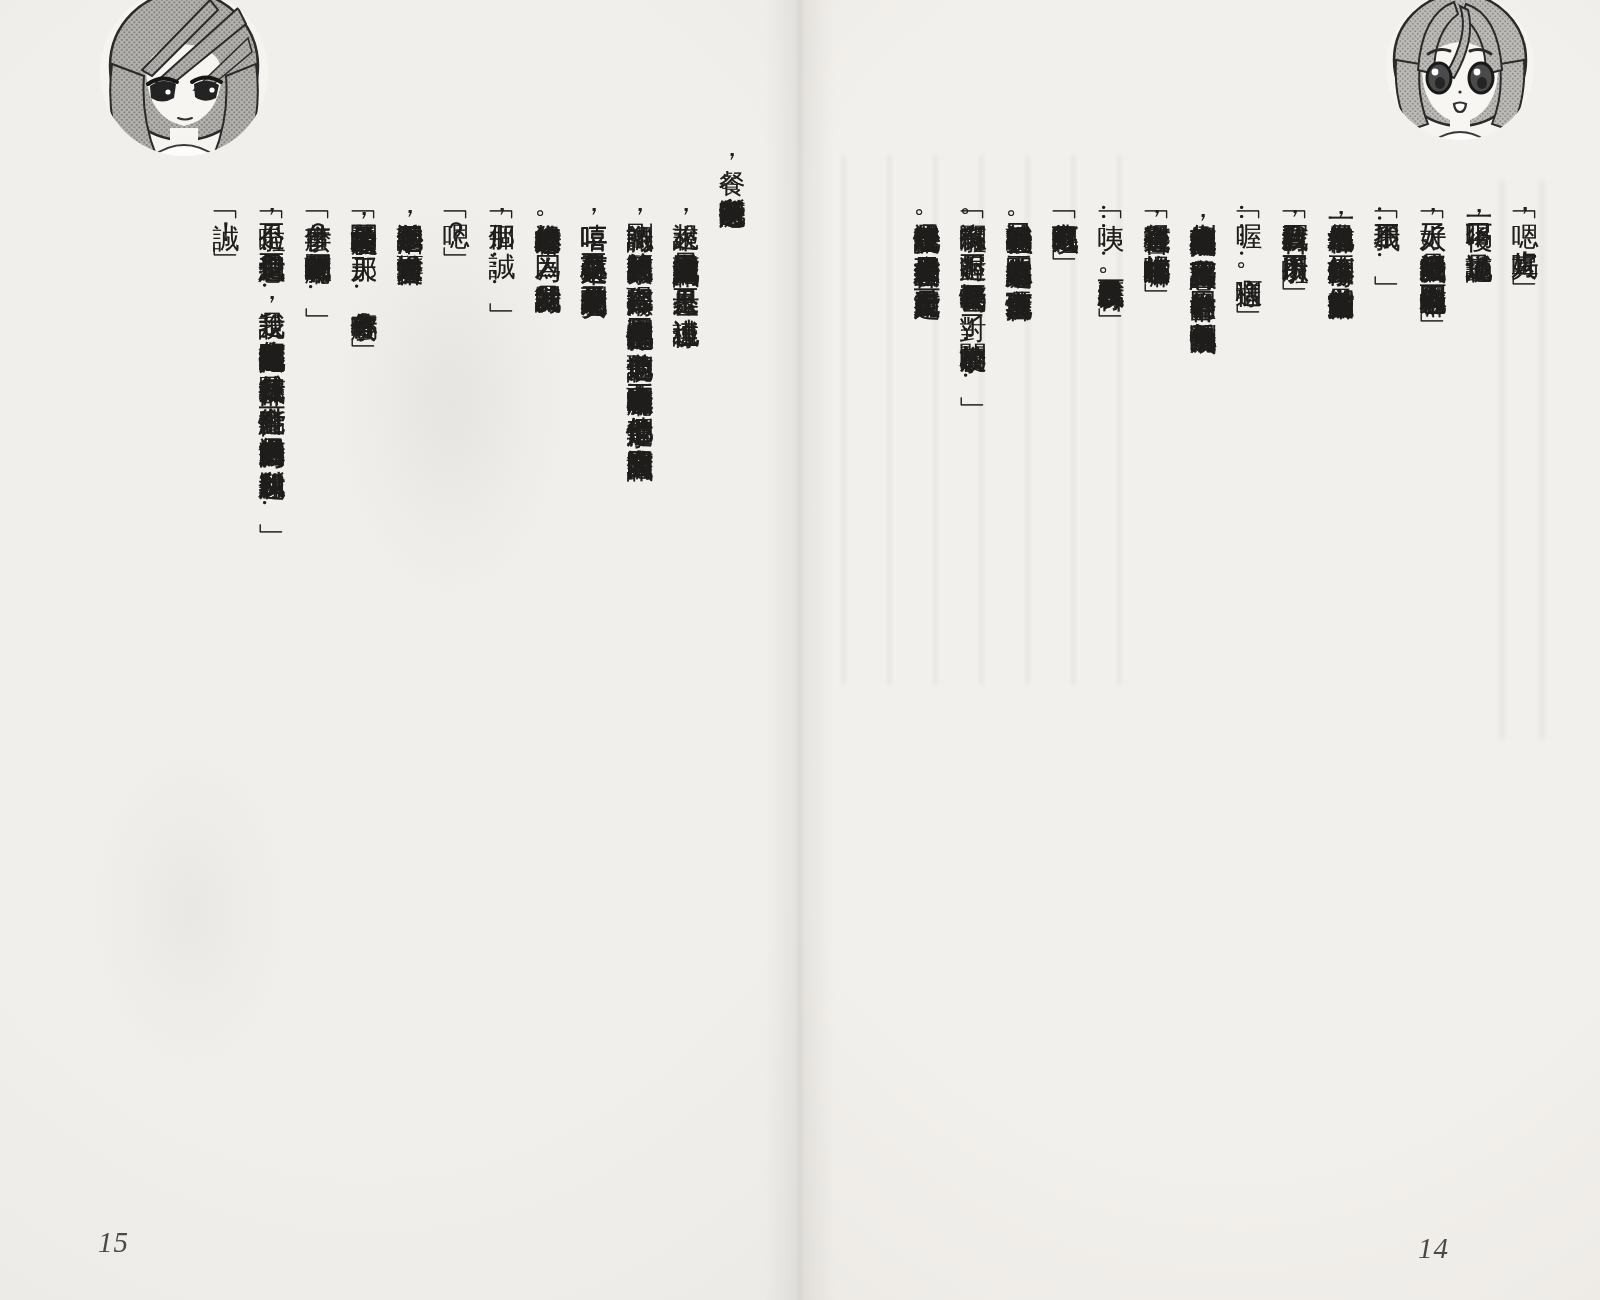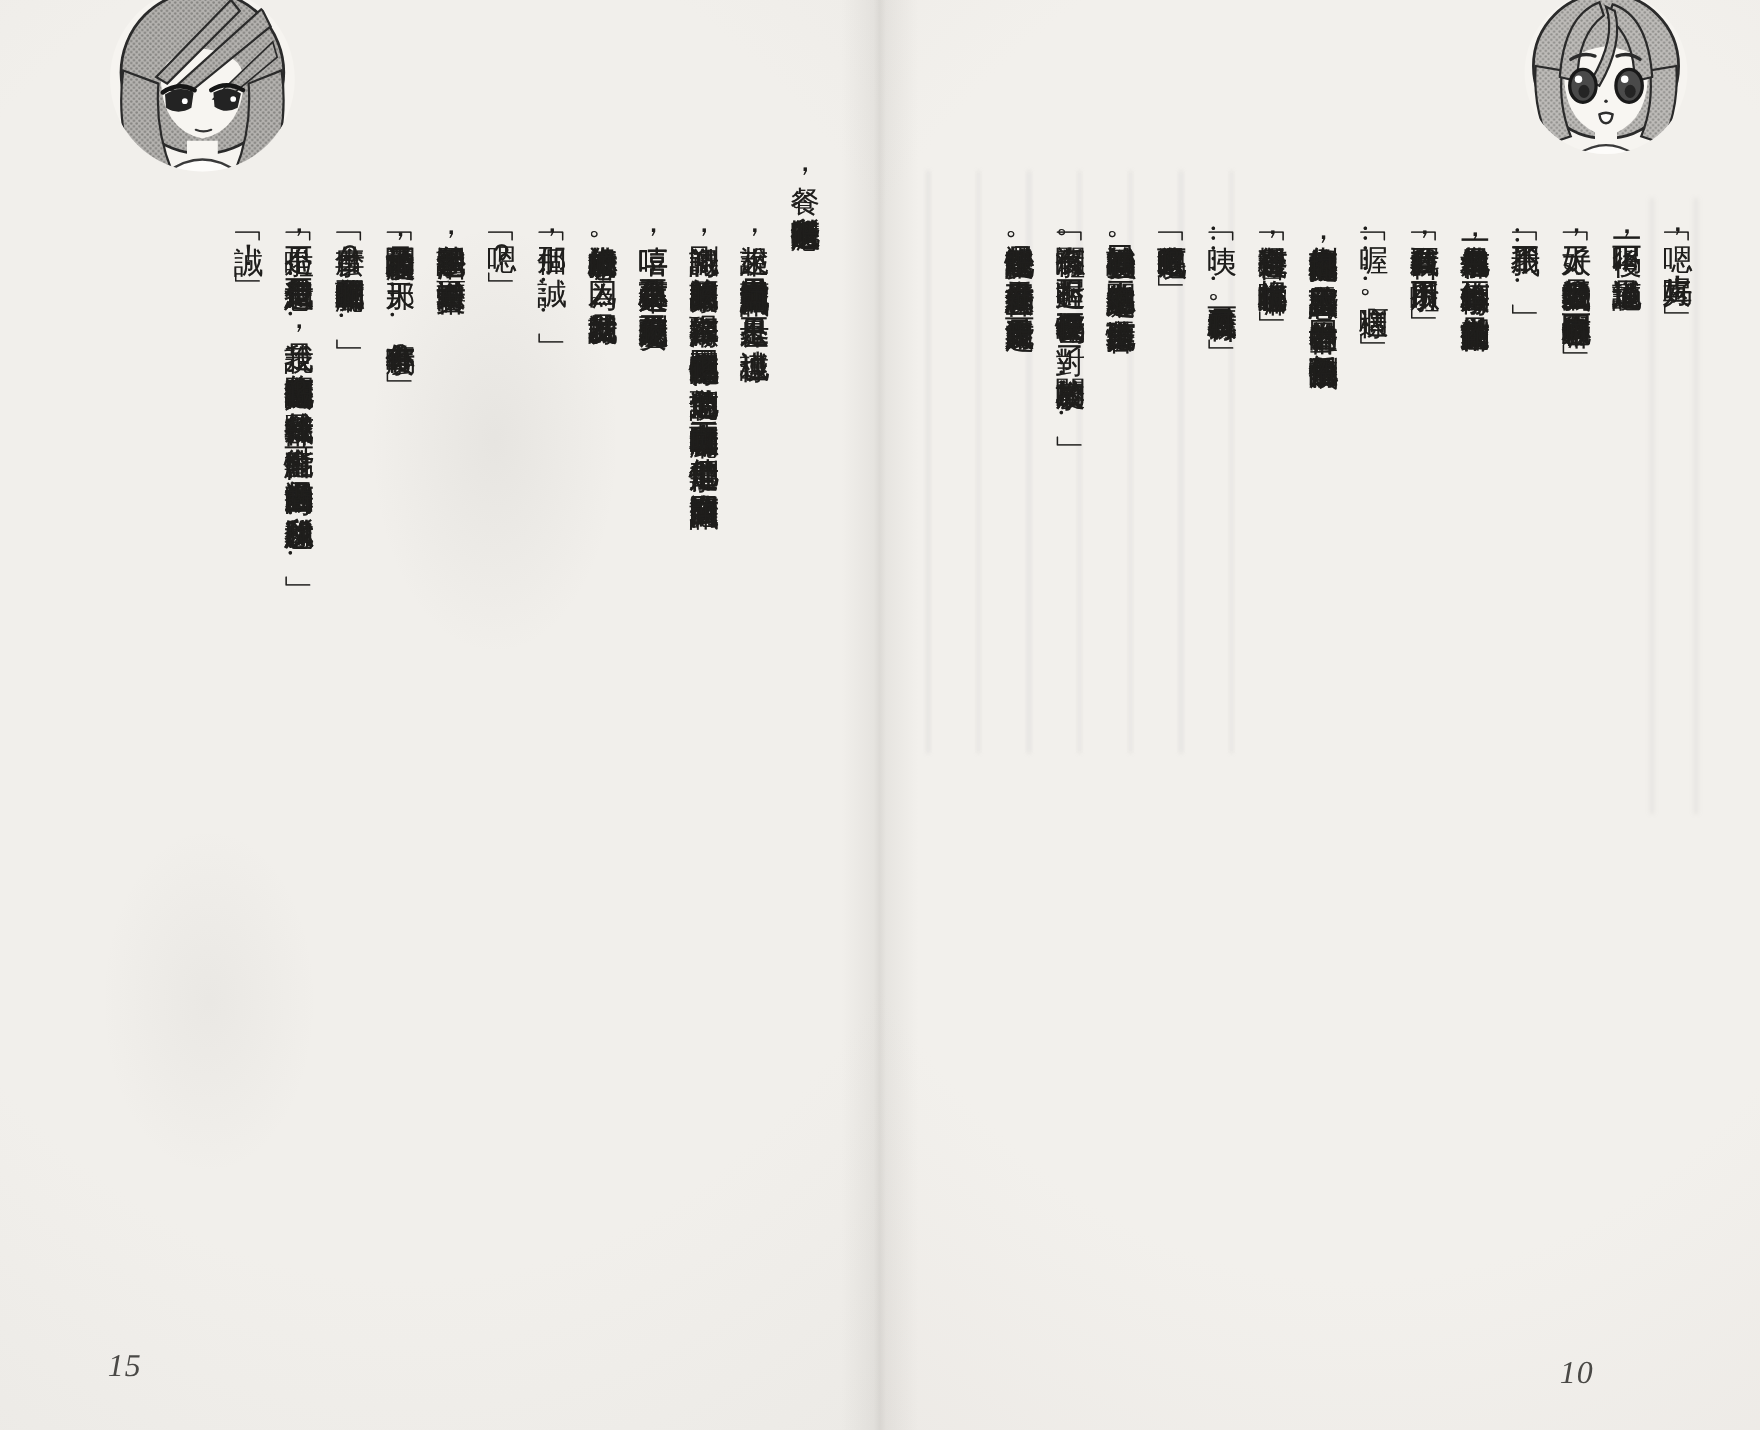--- a/index.html
+++ b/index.html
@@ -193,17 +193,17 @@
         <p>「喔……這樣啊。」</p>
         <p>本想倒出檸檬水的手尷尬得無處可擺，言葉臉上露出些許困惑。因為世界的聲音中，似乎包含鬧彆扭的成份。</p>
         <p>「難得有這種機會，妳就喝一杯嚐嚐味道嘛。」</p>
         <p>「咦……可是我自己已經有飲料了呀。」</p>
         <p>「有飲料還是可以喝吧？」</p>
         <p>誠的口氣變得有些強硬。三人之間的空氣似乎為之凝結，言葉慌張地擠出笑容。</p>
         <p>「沒有關係啦。對不起喔，都怪我硬要世界喝。對了，關於校慶的事……」</p>
         <p>還是趕快改變話題吧。今天世界好像不怎麼有精神，可能是太久沒有三人一起用</p>
       </div>
 
-    <div class="pagenum n14">10</div>
+    <div class="pagenum n14">14</div>
   </div>
 
   <div class="gutter"></div>
 </div>
 
 </body></html>

